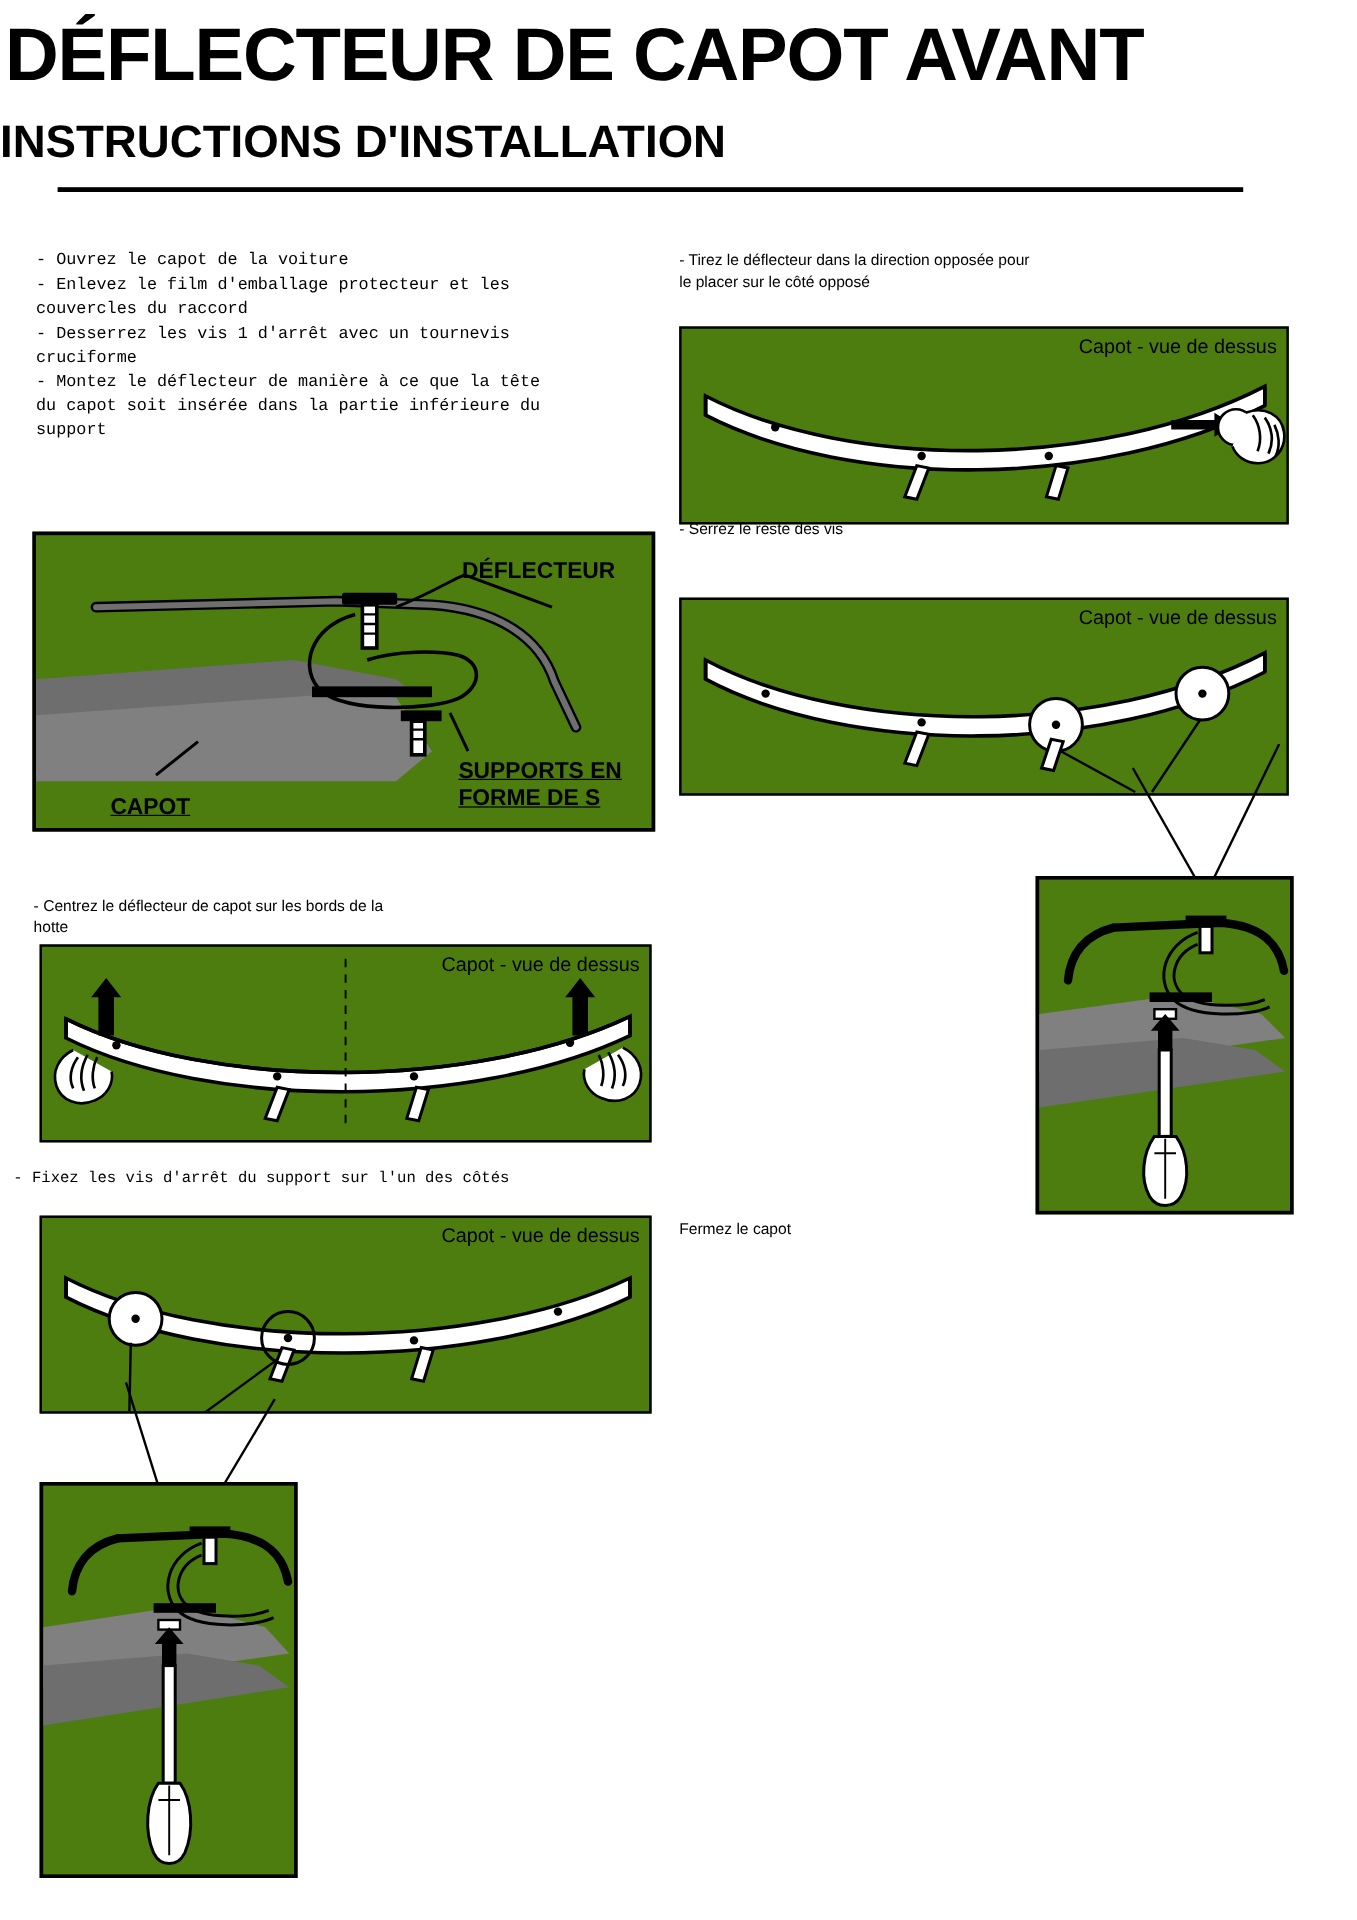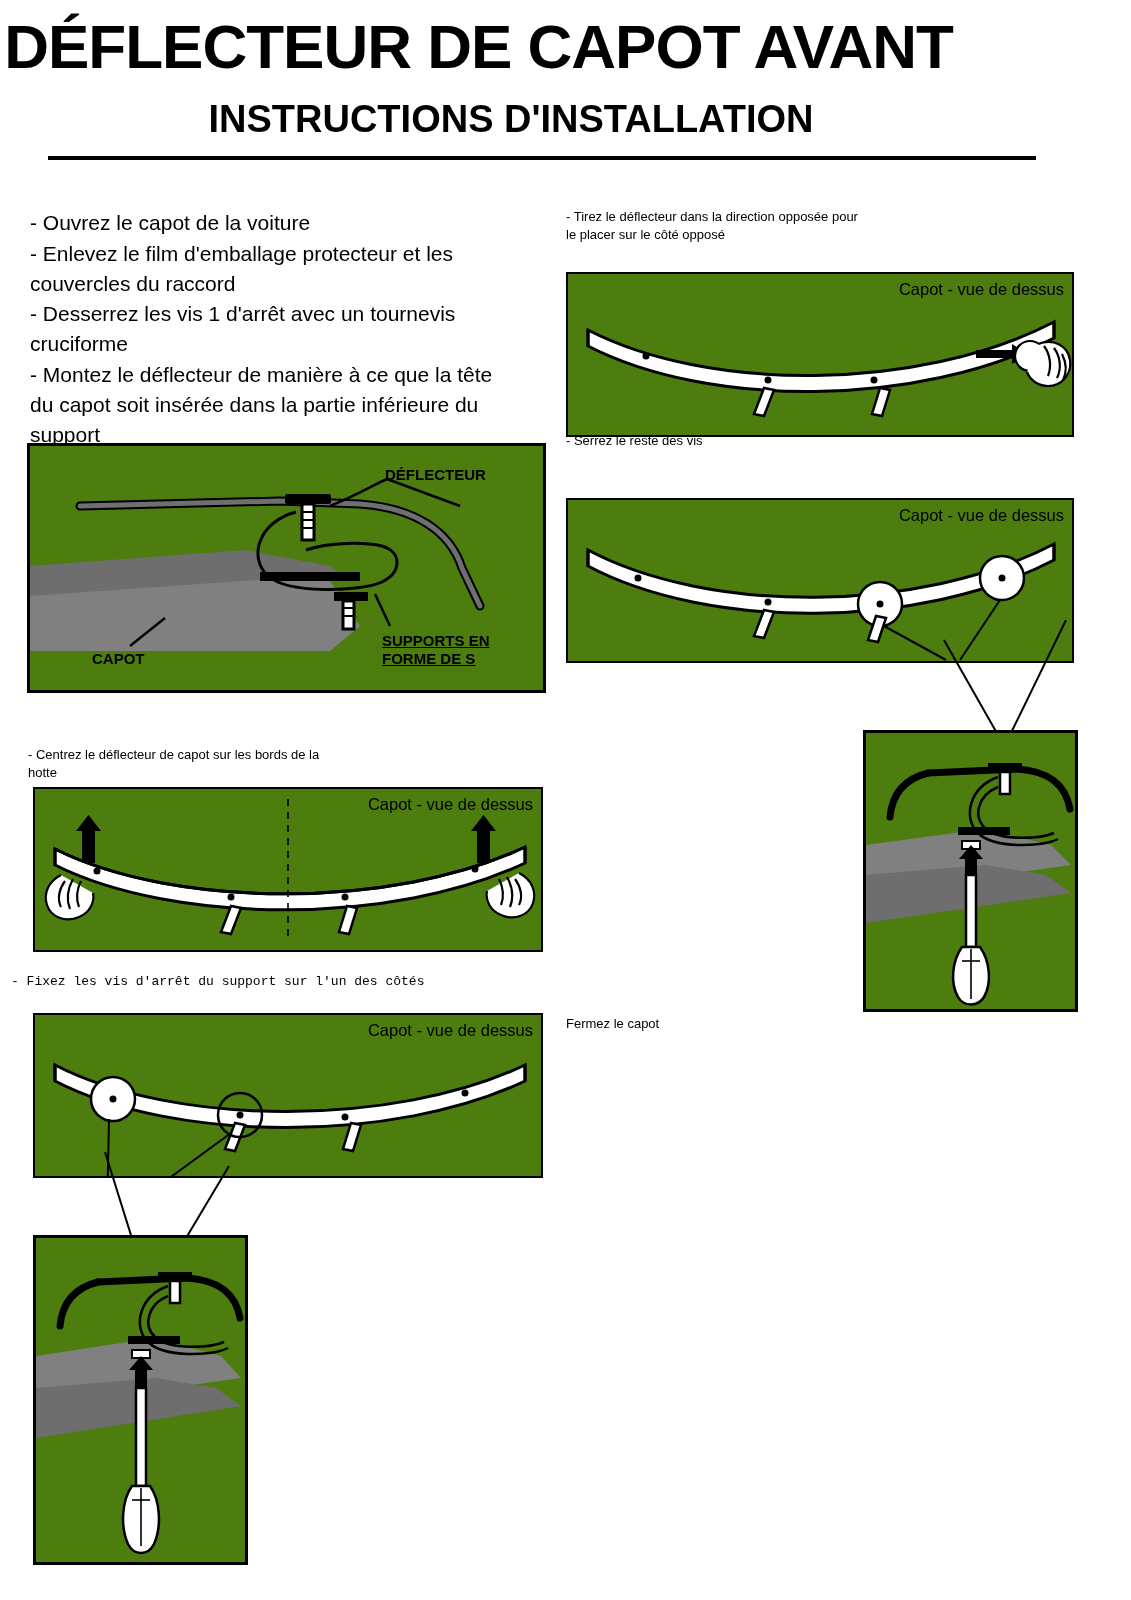--- a/index.html
+++ b/index.html
@@ -30,38 +30,39 @@
     font-size: 62px;
     font-weight: bold;
     letter-spacing: -1px;
     line-height: 1.05;
   }
   .subtitle {
     position: absolute;
     left: 0;
     top: 98px;
     width: 1022px;
-    text-align: center;
+    text-align: left;
     font-size: 38px;
     font-weight: bold;
     letter-spacing: 0px;
   }
   .rule {
     position: absolute;
     left: 48px;
     top: 156px;
     width: 988px;
     height: 4px;
     background: #000;
   }
   
   .steps {
     position: absolute;
-    font-size: 21px;
+    font-size: 14px;
     line-height: 1.42;
+    font-family: Liberation Mono, monospace;
   }
   .steps .li {
     margin-bottom: 1px;
     white-space: pre-line;
   }
   .caption {
     position: absolute;
     font-size: 13px;
     line-height: 1.42;
     white-space: pre-line;
@@ -76,21 +77,21 @@
   .box.thin { border-width: 2px; }
   .viewlabel {
     position: absolute;
     right: 8px;
     top: 6px;
     font-size: 16.5px;
   }
   svg { display: block; }
   .lbl {
     position: absolute;
-    font-size: 15px;
+    font-size: 19px;
     font-weight: bold;
     line-height: 1.2;
     white-space: pre-line;
   }
 </style>
 </head>
 <body>
 
 <div class="page">
 
@@ -133,21 +134,21 @@
       <rect x="313" y="155" width="11" height="28" fill="#fff" stroke="#000" stroke-width="3"></rect>
       <line x1="313" y1="162" x2="324" y2="162" stroke="#000" stroke-width="2"></line>
       <line x1="313" y1="170" x2="324" y2="170" stroke="#000" stroke-width="2"></line>
 
       <line x1="357" y1="33" x2="430" y2="60" stroke="#000" stroke-width="2.5"></line>
       <path d="M300 60 C330 48 345 38 357 33" fill="none" stroke="#000" stroke-width="2.5"></path>
       <line x1="100" y1="200" x2="135" y2="172" stroke="#000" stroke-width="2.5"></line>
       <line x1="360" y1="180" x2="345" y2="148" stroke="#000" stroke-width="2.5"></line>
     </svg>
     <div class="lbl" style="left:355px; top:20px;">DÉFLECTEUR</div>
-    <div class="lbl" style="left:62px; top:204px;">CAPOT</div>
+    <div class="lbl" style="left:62px; top:216px;text-decoration:underline;">CAPOT</div>
     <div class="lbl" style="left:352px; top:186px;text-decoration:underline;">SUPPORTS EN
 FORME DE S</div>
   </div>
 
   <div class="caption" style="left:28px; top:728px; width:510px;margin-top:18px;">- Centrez le déflecteur de capot sur les bords de la
    hotte</div>
 
   <div class="box thin" style="left:33px; top:787px; width:510px; height:165px;">
     <div class="viewlabel">Capot - vue de dessus</div>
     <svg width="506" height="161" viewBox="0 0 506 161">

